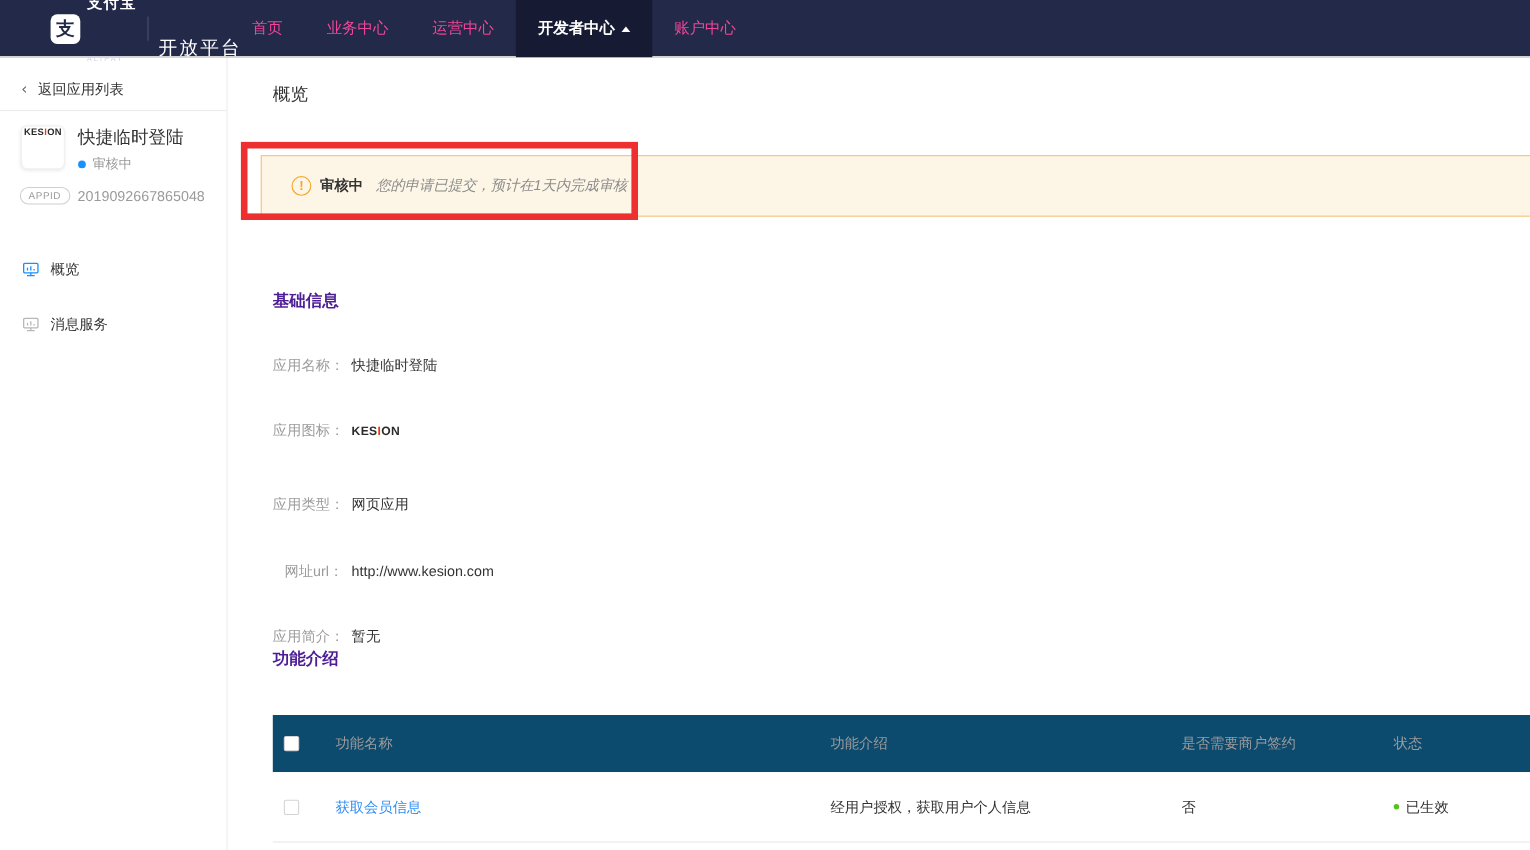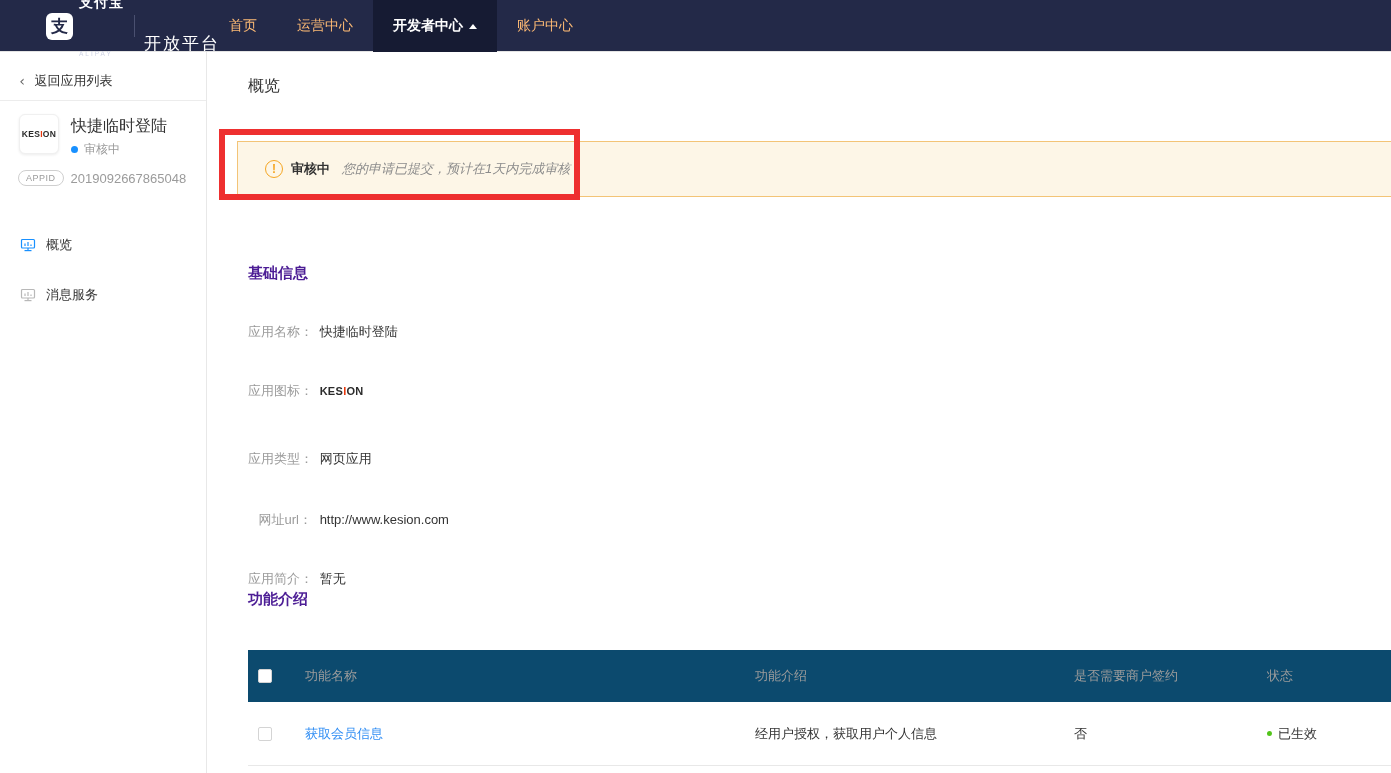--- a/index.html
+++ b/index.html
@@ -15,37 +15,37 @@
               display:flex; align-items:center; justify-content:center;
               color:#232948; font-weight:bold; font-size:17px; }
   .logo-cn { margin-left:6px; display:flex; flex-direction:column; line-height:1;gap:40px; }
   .logo-cn .t1 { color:#ffffff; font-size:14px; font-weight:bold; letter-spacing:1px; }
   .logo-cn .t2 { color:#cfd3e4; font-size:6.5px; letter-spacing:2px; margin-top:2px; }
   .logo-sep { width:1px; height:22px; background:#4a5070; margin:0 9px 0 10px; }
   .logo-platform { color:#ffffff; font-size:17px; font-weight:300; letter-spacing:2px;margin-top:35px; }
 
   .nav-items { position:absolute; left:209px; top:0; height:52px; display:flex; }
   .nav-item { height:52px; display:flex; align-items:center; padding:0 20px;
-              color:#fdba74; font-size:14px; cursor:pointer; white-space:nowrap; }
+              color:#ec4899; font-size:14px; cursor:pointer; white-space:nowrap; }
   .nav-item.active { background:#161b33; color:#ffffff; font-weight:bold; }
   .caret-up { display:inline-block; width:0; height:0; margin-left:6px;
               border-left:4px solid transparent; border-right:4px solid transparent;
               border-bottom:5px solid #ffffff; }
 
   
   .sidebar { position:absolute; left:0; top:52px; width:207px; height:721px;
              background:#ffffff; border-right:1px solid #e8e8e8; }
   .back-link { display:flex; align-items:center; padding:18px 0 0 18px; height:40px;
                font-size:13px; color:#333; cursor:pointer; }
   .back-chevron { color:#666; font-size:14px; margin-right:8px; font-family:"DejaVu Sans Mono",monospace; }
   .side-divider { margin-top:8px; border-bottom:1px solid #ececec; }
 
   .app-card { padding:13px 0 0 19px; position:relative; }
   .app-logo { width:40px; height:40px; background:#fff; border:1px solid #f0f0f0; border-radius:6px;
-              box-shadow:0 1px 3px rgba(0,0,0,.08); display:flex; align-items:center; justify-content:center; float:left; }
+              box-shadow:0 1px 3px rgba(0,0,0,.08); display:flex; align-items:flex-start; justify-content:center; float:left; }
   .kesion { font-size:8.5px; font-weight:bold; letter-spacing:.3px; color:#2b2b2b; }
   .kesion .accent { color:#e8380d; }
   .app-meta { margin-left:52px; }
   .app-name { font-size:16px; color:#333; line-height:20px; padding-top:2px; }
   .app-status { display:flex; align-items:center; margin-top:5px; font-size:12px; color:#999; }
   .dot-blue { width:7px; height:7px; border-radius:50%; background:#1890ff; margin-right:6px; }
   .appid-row { clear:both; padding:12px 0 0 18px; display:flex; align-items:center; }
   .appid-pill { border:1px solid #cfcfcf; border-radius:10px; color:#9b9b9b; font-size:9px;
                 padding:2px 7px; letter-spacing:.5px; }
   .appid-val { margin-left:7px; color:#9b9b9b; font-size:13px; }
@@ -113,20 +113,23 @@
         <span class="t2">ALIPAY</span>
       </div>
       <div class="logo-sep"></div>
       <div class="logo-platform">开放平台</div>
     </div>
     <div class="nav-items">
       <div class="nav-item">
         <span>首页</span>
       </div>
       <div class="nav-item">
+        <span>业务中心</span>
+      </div>
+      <div class="nav-item">
         <span>运营中心</span>
       </div>
       <div class="nav-item active">
         <span>开发者中心</span>
         <span class="caret-up"></span>
       </div>
       <div class="nav-item">
         <span>账户中心</span>
       </div>
     </div>

